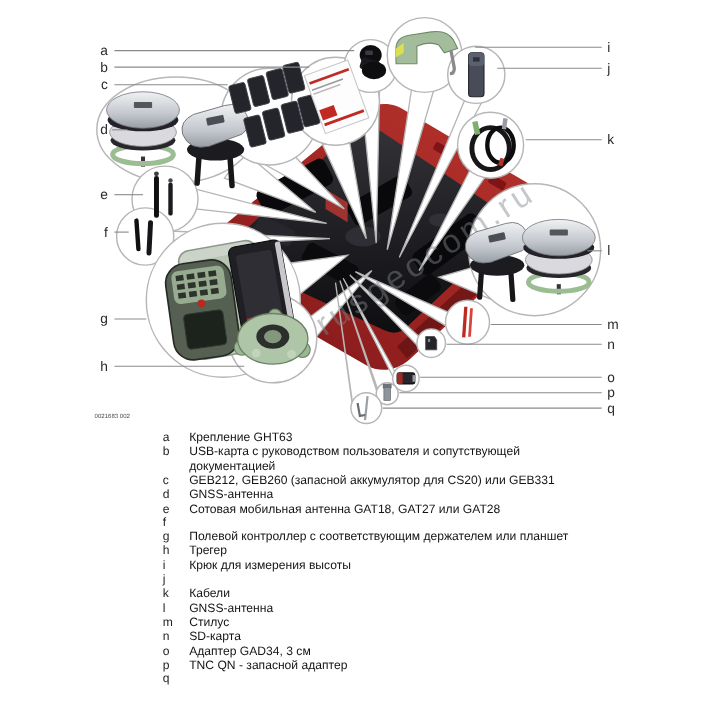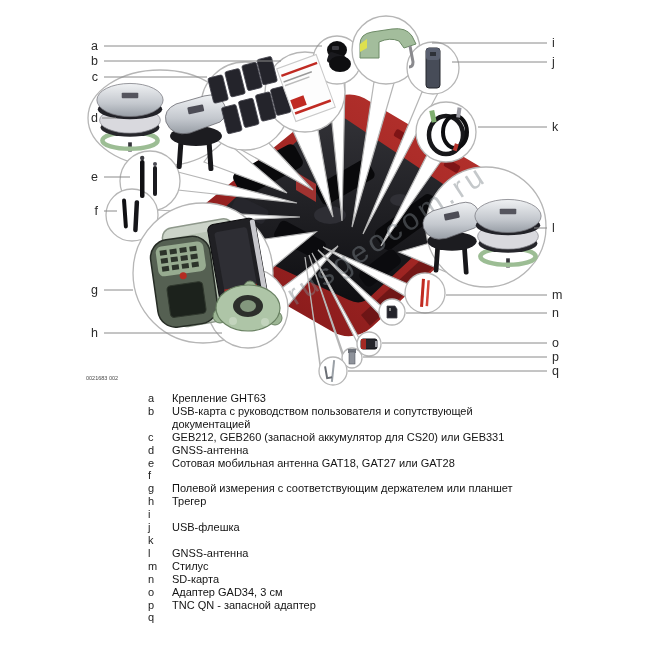--- a/index.html
+++ b/index.html
@@ -304,35 +304,36 @@
       </div>
     <div class="legend-row">
         <span class="lt">e</span>
         <span>Сотовая мобильная антенна GAT18, GAT27 или GAT28</span>
       </div>
     <div class="legend-row">
         <span class="lt">f</span>
       </div>
     <div class="legend-row">
         <span class="lt">g</span>
-        <span>Полевой измерения с соответствующим держателем или планшет</span>
+        <span>Полевой контроллер с соответствующим держателем или планшет</span>
       </div>
     <div class="legend-row">
         <span class="lt">h</span>
         <span>Трегер</span>
       </div>
     <div class="legend-row">
         <span class="lt">i</span>
+        <span>Крюк для измерения высоты</span>
       </div>
     <div class="legend-row">
         <span class="lt">j</span>
-        <span>USB-флешка</span>
       </div>
     <div class="legend-row">
         <span class="lt">k</span>
+        <span>Кабели</span>
       </div>
     <div class="legend-row">
         <span class="lt">l</span>
         <span>GNSS-антенна</span>
       </div>
     <div class="legend-row">
         <span class="lt">m</span>
         <span>Стилус</span>
       </div>
     <div class="legend-row">

